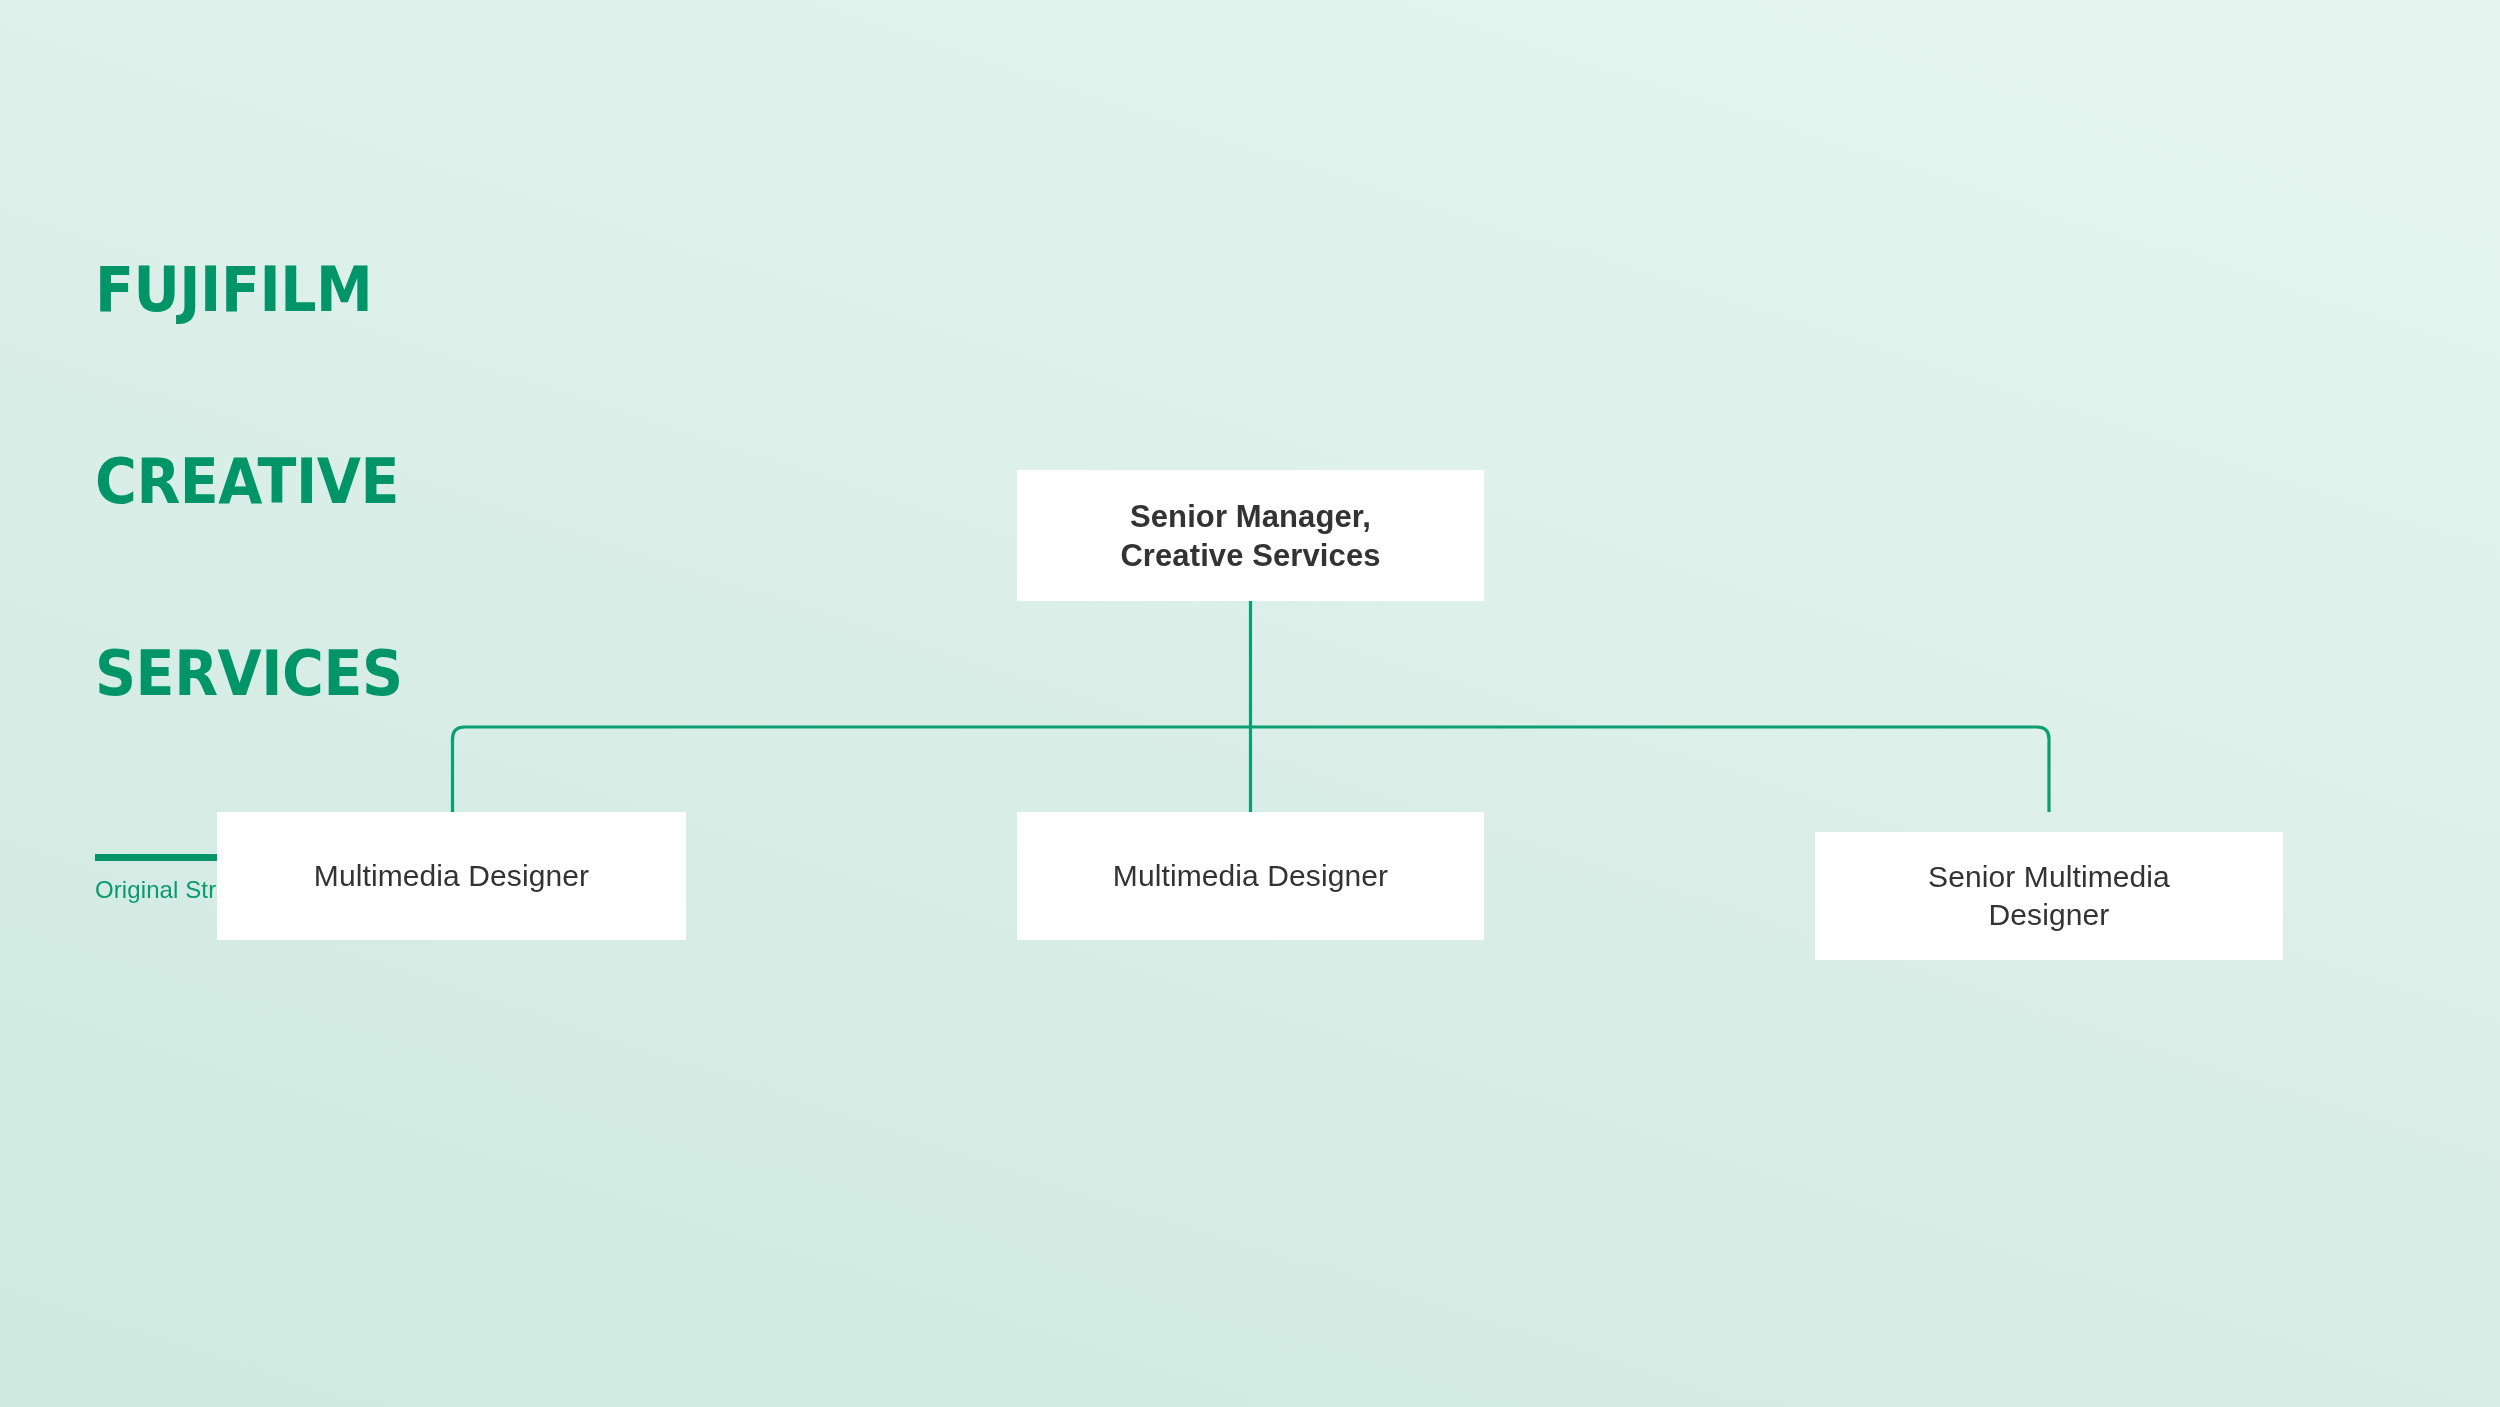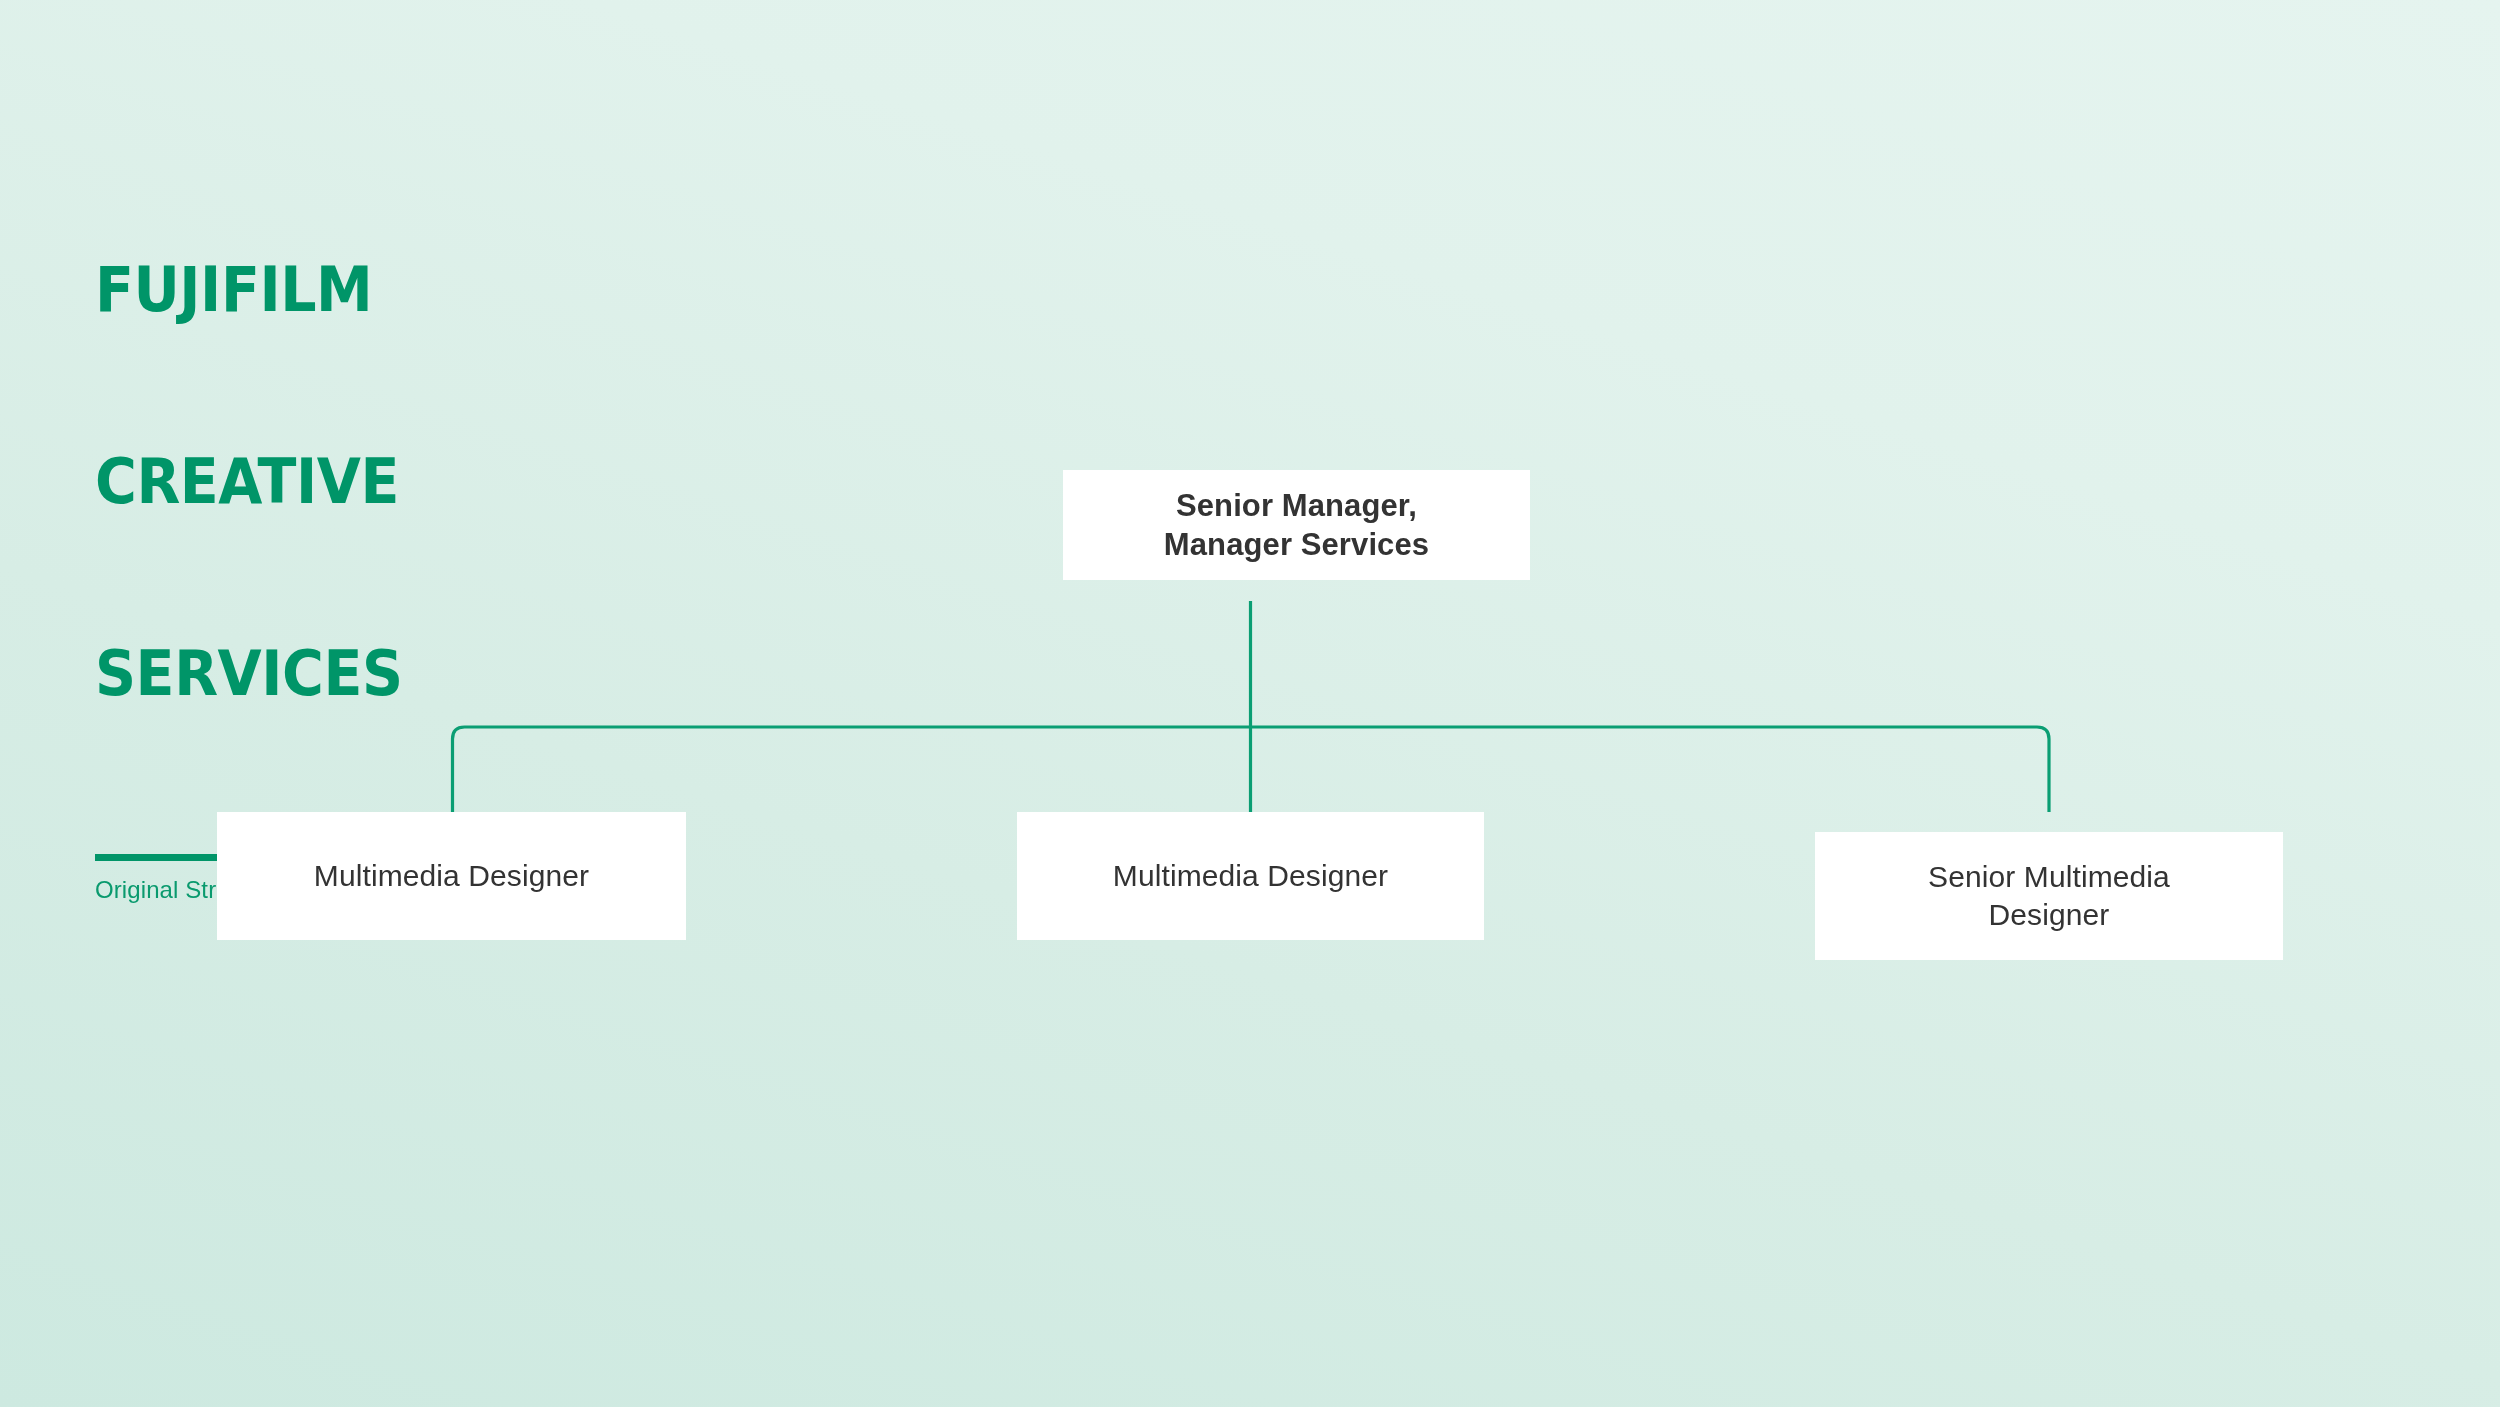--- a/index.html
+++ b/index.html
@@ -90,24 +90,24 @@
     letter-spacing: 0.1px;
   }
   .node.root .node-label {
     font-weight: 700;
     font-size: 31px;
     line-height: 39px;
     color: #333333;
   }
 
   #node-root {
-    left: 1063px;
+    left: 1017px;
     top: 470px;
     width: 467px;
-    height: 110px;
+    height: 131px;
   }
   #node-child-0 {
     left: 217px;
     top: 812px;
     width: 469px;
     height: 128px;
   }
   #node-child-1 {
     left: 1017px;
     top: 812px;
@@ -141,21 +141,21 @@
 
       <path d="M 1250.5 601 L 1250.5 727"></path>
 
       <path d="M 452.5 939 L 452.5 739 Q 452.5 727 464.5 727 L 2037 727 Q 2049 727 2049 739 L 2049 812"></path>
 
       <path d="M 1250.5 727 L 1250.5 812"></path>
     </g>
   </svg>
 
   <div class="node root" id="node-root">
-    <div class="node-label"><span>Senior Manager,</span><br><span>Manager Services</span></div>
+    <div class="node-label"><span>Senior Manager,</span><br><span>Creative Services</span></div>
   </div>
 
   <div class="node" id="node-child-0">
     <div class="node-label"><span>Multimedia Designer</span></div>
   </div>
 
   <div class="node" id="node-child-1">
     <div class="node-label"><span>Multimedia Designer</span></div>
   </div>
 

